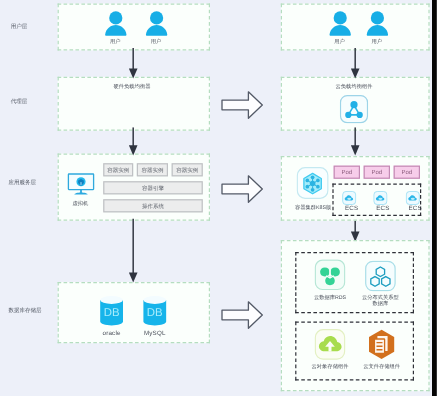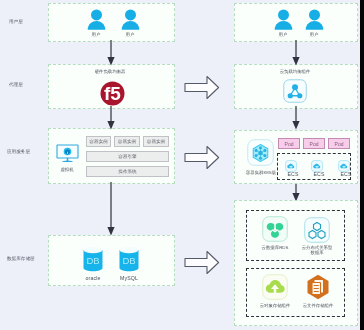--- a/index.html
+++ b/index.html
@@ -43,26 +43,20 @@
   <div class="abs" style="left:120px;top:9px;width:21px;height:21px">
     <svg viewBox="0 0 44 44" width="21" height="21">
       <circle cx="22" cy="12.5" r="11.5" fill="#17aee6"></circle>
       <path d="M22 25c-9.5 0-17 7-18.6 16.2-.2 1.4.7 2.3 2 2.3h33.2c1.3 0 2.2-.9 2-2.3C39 32 31.5 25 22 25z" fill="#17aee6"></path>
     </svg>
   </div>
   <div class="cap" style="left:110px;top:32px;width:40px">用户</div>
 
   <div class="greenbox" style="left:48px;top:64px;width:125px;height:43px"></div>
   <div class="cap" style="left:80px;top:69px;width:60px">硬件负载均衡器</div>
-  <div class="abs" style="left:100px;top:81px;width:25px;height:25px">
-    <svg viewBox="0 0 50 50" width="25" height="25">
-      <circle cx="25" cy="25" r="24" fill="#a9152c"></circle>
-      <text x="25" y="38" font-family="Liberation Sans,sans-serif" font-size="38" font-weight="bold" fill="#ffffff" text-anchor="middle">f5</text>
-    </svg>
-  </div>
 
   <div class="greenbox" style="left:48px;top:128px;width:125px;height:54px"></div>
   <div class="abs" style="left:55px;top:144px;width:25px;height:20px">
     <svg viewBox="0 0 50 40" width="25" height="20">
       <rect x="4" y="2" width="42" height="26" rx="0.8" fill="#f4fdff" stroke="#2fa9dd" stroke-width="2.2"></rect>
       <path d="M25 28v6" stroke="#2ba9df" stroke-width="3" fill="none"></path>
       <path d="M25 33c-6 0-11 1.6-11 3.1h22c0-1.5-5-3.1-11-3.1z" fill="#2ba9df"></path>
       <circle cx="25" cy="15" r="7.6" fill="#21b8ec"></circle>
       <path d="M25 10.5 29.8 13v4.2L25 22l-4.8-4.8V13z" fill="#0e7fc0"></path>
       <path d="M25 15.5v5" stroke="#cdf0ff" stroke-width="1.4"></path>

